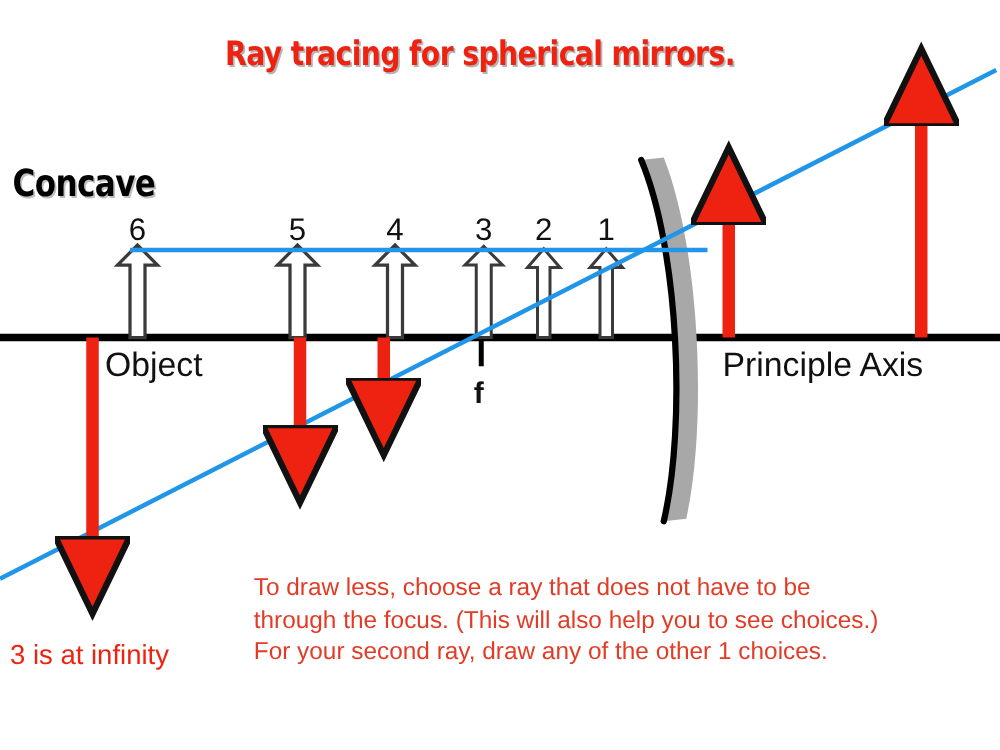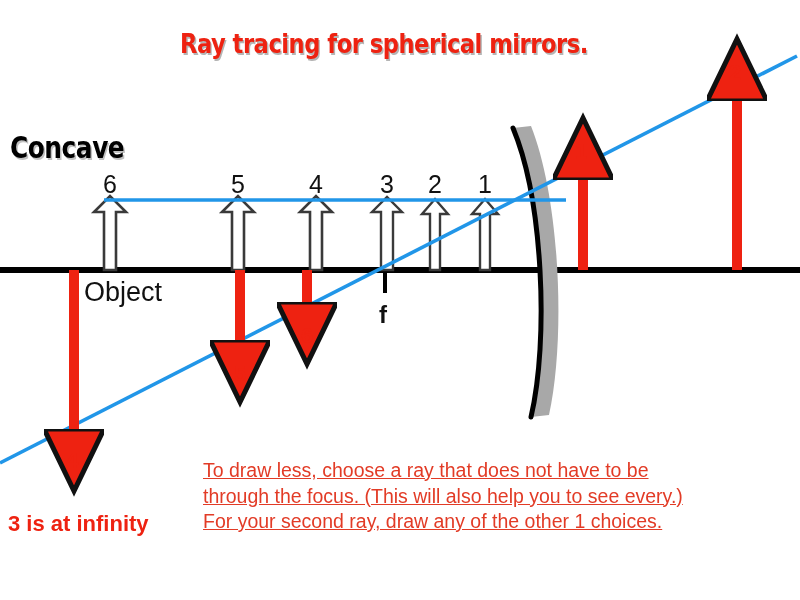--- a/index.html
+++ b/index.html
@@ -79,35 +79,35 @@
     left: 379px;
     top: 303px;
     font-size: 24px;
     font-weight: bold;
     color: #111111;
   }
   #infinity {
     left: 8px;
     top: 513px;
     font-size: 22px;
-    font-weight: bold;
+    font-weight: normal;
     color: #ee2211;
     font-family: "Liberation Sans", sans-serif;
   }
   #note {
     position: absolute;
     left: 203px;
     top: 458px;
     width: 520px;
     color: #e23b26;
     font-size: 19.5px;
     line-height: 25.5px;
     font-family: "Liberation Sans", sans-serif;
   }
-  #note div { white-space: pre; text-decoration: underline; }
+  #note div { white-space: pre; }
 </style>
 </head>
 <body>
 
 <div id="stage">
 
   <svg class="layer" viewBox="0 0 800 600">
     <defs>
       <marker id="redhead" markerWidth="7" markerHeight="6" refX="0.4" refY="3" orient="auto" markerUnits="strokeWidth">
         <path d="M0,0 L0,6 L6.2,3 z" fill="#ee2211" stroke="#111111" stroke-width="0.5"></path>
@@ -163,23 +163,24 @@
   <div class="txt objnum" style="left:435px; top:172px;">2</div>
   <div class="txt objnum" style="left:485px; top:172px;">1</div>
 
   <div class="txt raynum" style="left:581px; top:141px;">1</div>
   <div class="txt raynum" style="left:735px; top:62px;">2</div>
   <div class="txt raynum" style="left:72px; top:450px;">4</div>
   <div class="txt raynum" style="left:240px; top:363px;">5</div>
   <div class="txt raynum" style="left:307px; top:325px;">6</div>
 
   <div class="txt caption" style="left:84px; top:279px;">Object</div>
+  <div class="txt caption" style="left:578px; top:279px;">Principle Axis</div>
   <div class="txt" id="flabel">f</div>
 
   <div class="txt" id="infinity">3 is at infinity</div>
 
   <div id="note">
     <div>To draw less, choose a ray that does not have to be</div>
-    <div>through the focus. (This will also help you to see every.)</div>
+    <div>through the focus. (This will also help you to see choices.)</div>
     <div>For your second ray, draw any of the other 1 choices.</div>
   </div>
 
 </div>
 
 </body></html>

